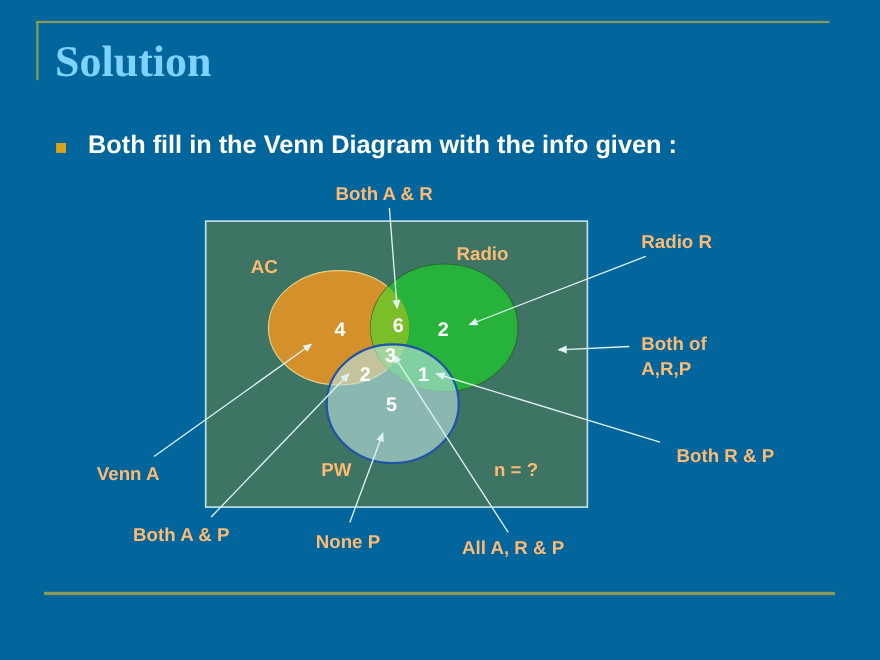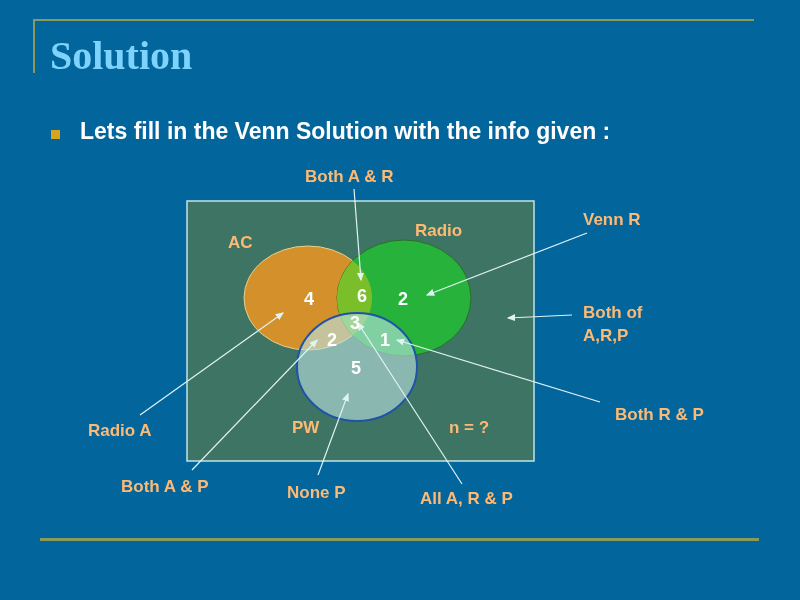--- a/index.html
+++ b/index.html
@@ -16,21 +16,21 @@
   .lbl { position: absolute; font-size: 17px; font-weight: bold; color: #fdba74; white-space: nowrap; line-height: 22px; }
   .num { position: absolute; font-size: 18px; font-weight: bold; color: #ffffff; }
 </style>
 </head>
 <body>
 
 <div class="rule-top"></div>
 <div class="rule-left"></div>
 <div class="title">Solution</div>
 <div class="bullet"></div>
-<div class="bullet-text">Lets fill in the Venn Solution with the info given :</div>
+<div class="bullet-text">Both fill in the Venn Diagram with the info given :</div>
 
 <svg width="800" height="600">
   <defs>
     <marker id="ah" markerWidth="8" markerHeight="8" refX="6" refY="4" orient="auto">
       <path d="M0,1 L7,4 L0,7 z" fill="#dff3f5"></path>
     </marker>
   </defs>
   <rect x="187" y="201" width="347" height="260" fill="#3e7464" stroke="#bfe3ea" stroke-width="1.5"></rect>
   <ellipse cx="308" cy="298" rx="64" ry="52" fill="#d4902a" stroke="#e8d08a" stroke-width="1"></ellipse>
   <ellipse cx="404" cy="298" rx="67" ry="58" fill="#27b23c" stroke="#2b6b2e" stroke-width="1"></ellipse>
@@ -60,22 +60,22 @@
 
 <div class="num" style="left:304px; top:289px;">4</div>
 <div class="num" style="left:357px; top:286px;">6</div>
 <div class="num" style="left:398px; top:289px;">2</div>
 <div class="num" style="left:350px; top:313px;">3</div>
 <div class="num" style="left:327px; top:330px;">2</div>
 <div class="num" style="left:380px; top:330px;">1</div>
 <div class="num" style="left:351px; top:358px;">5</div>
 
 <div class="lbl" style="left:305px; top:166px;">Both A &amp; R</div>
-<div class="lbl" style="left:583px; top:209px;">Venn R</div>
+<div class="lbl" style="left:583px; top:209px;">Radio R</div>
 <div class="lbl" style="left:583px; top:302px;">Both of</div>
 <div class="lbl" style="left:583px; top:325px;">A,R,P</div>
 <div class="lbl" style="left:615px; top:404px;">Both R &amp; P</div>
-<div class="lbl" style="left:88px; top:420px;">Radio A</div>
+<div class="lbl" style="left:88px; top:420px;">Venn A</div>
 <div class="lbl" style="left:121px; top:476px;">Both A &amp; P</div>
 <div class="lbl" style="left:287px; top:482px;">None P</div>
 <div class="lbl" style="left:420px; top:488px;">All A, R &amp; P</div>
 
 <div class="rule-bottom"></div>
 
 </body></html>

